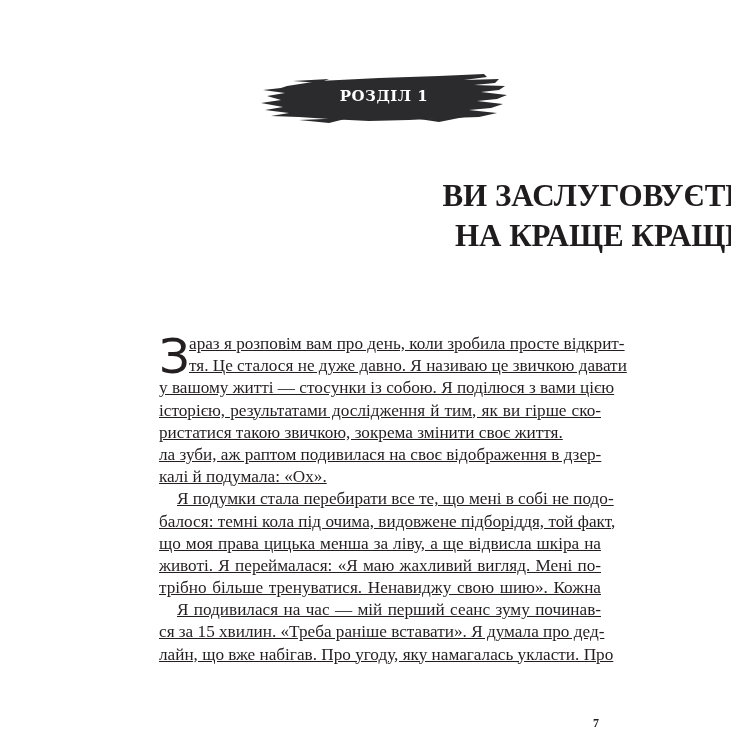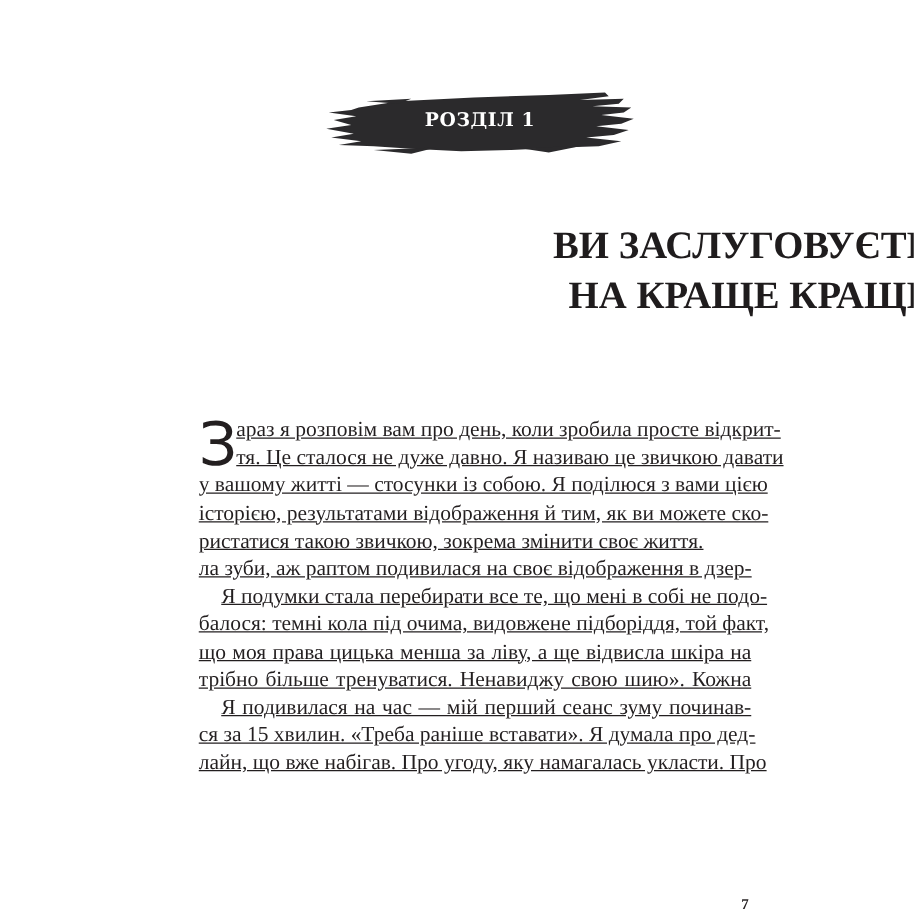--- a/index.html
+++ b/index.html
@@ -121,26 +121,28 @@
   <div class="chapter-title">
     <div>ВИ ЗАСЛУГОВУЄТЕ</div>
     <div>НА КРАЩЕ КРАЩЕ</div>
   </div>
 
   <div class="body-text">
     <span class="drop-cap">З</span>
     <span class="line dropped">араз я розповім вам про день, коли зробила просте відкрит-</span>
     <span class="line dropped">тя. Це сталося не дуже давно. Я називаю це звичкою давати</span>
     <span class="line">у вашому житті — стосунки із собою. Я поділюся з вами цією</span>
-    <span class="line">історією, результатами відображення й тим, як ви можете ско-</span>
+    <span class="line">історією, результатами дослідження й тим, як ви гірше ско-</span>
     <span class="line last">ристатися такою звичкою, зокрема змінити своє життя.</span>
     <span class="line">ла зуби, аж раптом подивилася на своє відображення в дзер-</span>
+    <span class="line last">калі й подумала: «Ох».</span>
     <span class="line indent">Я подумки стала перебирати все те, що мені в собі не подо-</span>
     <span class="line">балося: темні кола під очима, видовжене підборіддя, той факт,</span>
     <span class="line">що моя права цицька менша за ліву, а ще відвисла шкіра на</span>
+    <span class="line">животі. Я переймалася: «Я маю жахливий вигляд. Мені по-</span>
     <span class="line">трібно більше тренуватися. Ненавиджу свою шию». Кожна</span>
     <span class="line indent">Я подивилася на час — мій перший сеанс зуму починав-</span>
     <span class="line">ся за 15 хвилин. «Треба раніше вставати». Я думала про дед-</span>
     <span class="line">лайн, що вже набігав. Про угоду, яку намагалась укласти. Про</span>
   </div>
 
   <div class="page-number">7</div>
 </div>
 
 </body></html>

